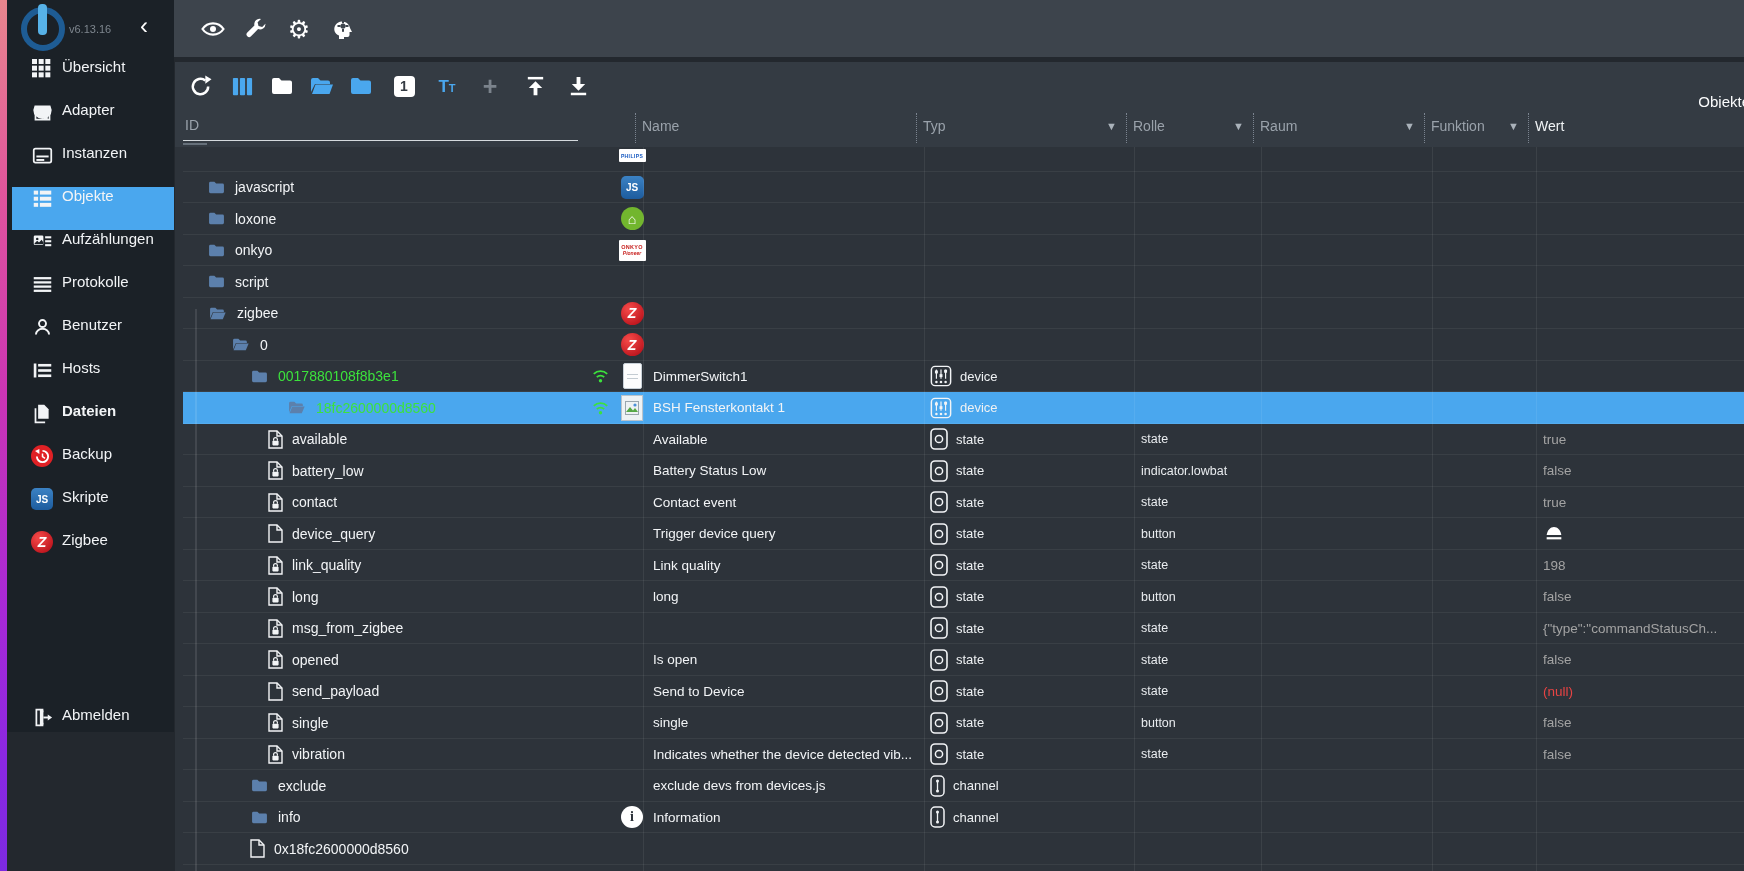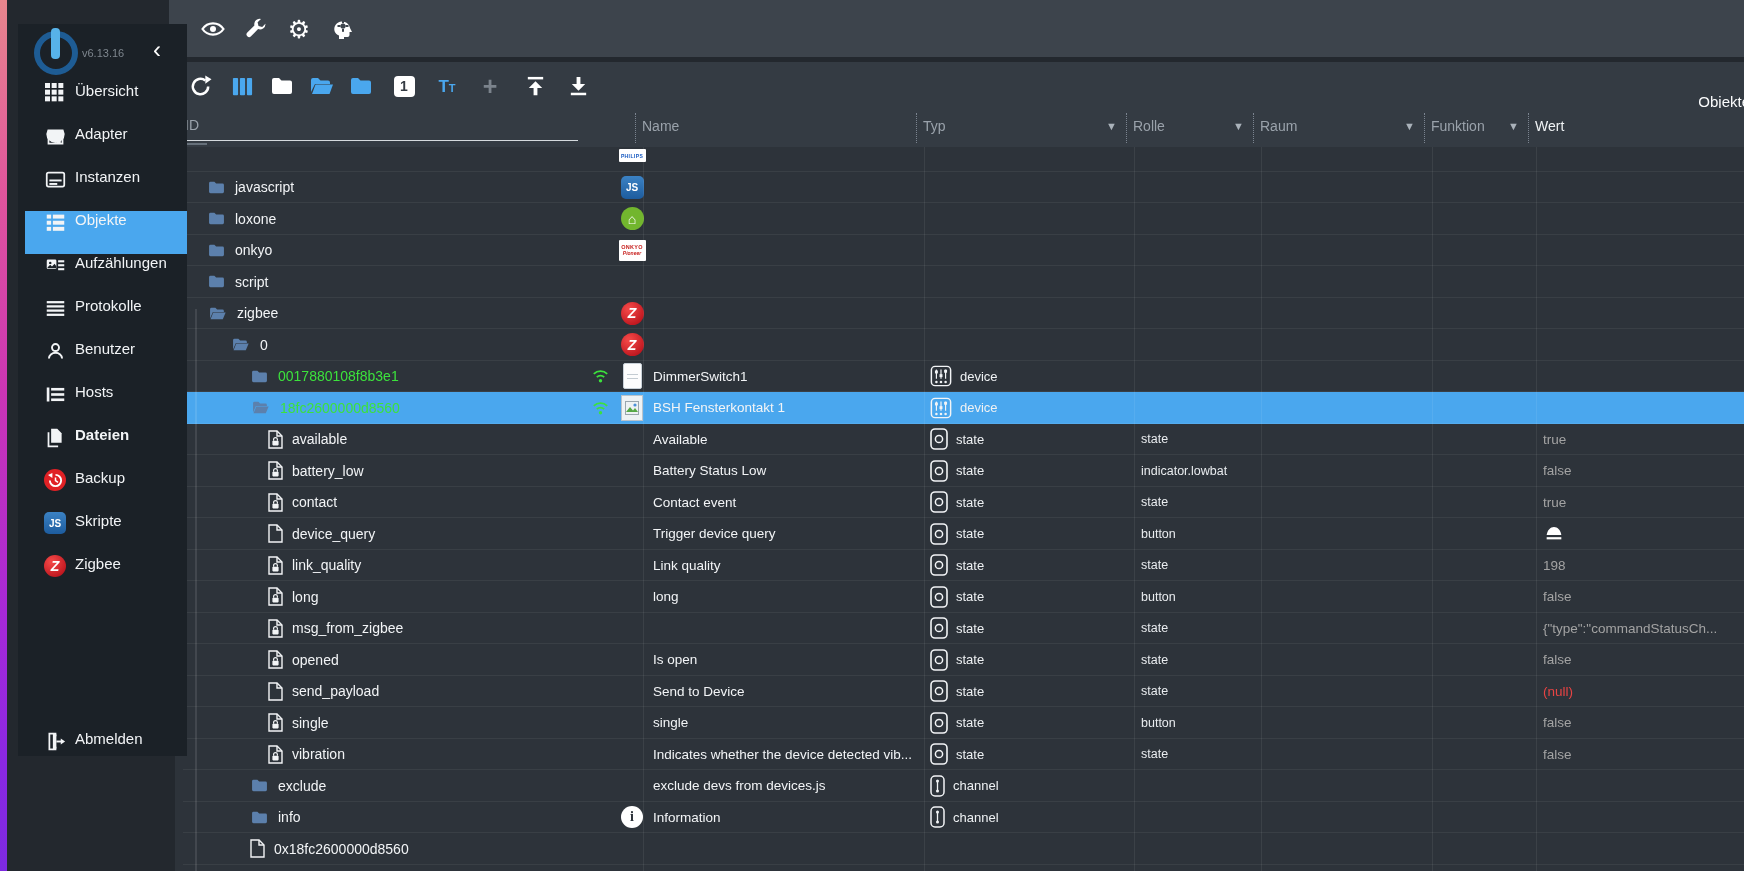--- a/index.html
+++ b/index.html
@@ -1,19 +1,19 @@
 <!DOCTYPE html>
 <html><head>
 <meta charset="utf-8">
 <style>
   html,body{margin:0;padding:0;}
   body{width:1744px;height:871px;background:#23282e;font-family:"Liberation Sans",sans-serif;
        overflow:hidden;position:relative;color:#e8eaed;-webkit-font-smoothing:antialiased;}
   
-  #sidebar{position:absolute;left:18px;top:0;width:169px;height:732px;background:#1b2127;z-index:5;margin-top:24px;}
+  #sidebar{position:absolute;left:5px;top:0;width:169px;height:732px;background:#1b2127;z-index:5;}
   #stripe{position:absolute;left:0;top:0;width:7px;height:871px;
           background:linear-gradient(180deg,#e8868d 0%,#e0559c 22%,#cb35b4 45%,#a829d6 70%,#8a28e2 88%,#7d2ae0 100%);z-index:6;}
   #logo-area{position:absolute;left:7px;top:0;width:162px;height:57px;}
   #logo-ring{position:absolute;left:9px;top:7px;width:32px;height:32px;border:6px solid #1e5c94;border-radius:50%;}
   #logo-bar{position:absolute;left:26px;top:4px;width:9px;height:31px;background:#57b2e8;border-radius:4px;}
   #version{position:absolute;left:57px;top:23px;font-size:11px;color:#7e868e;}
   #collapse{position:absolute;left:128px;top:12px;font-size:24px;color:#fff;cursor:pointer;}
   .side-item{position:absolute;left:7px;width:162px;height:43px;display:flex;cursor:pointer;}
   .side-item.selected{background:#4aa7ee;}
   .side-item .s-icon{width:22px;height:22px;margin-left:19px;display:flex;align-items:center;justify-content:center;flex:none;}
@@ -465,21 +465,21 @@
               <rect x="15.4" y="5.2" width="3.2" height="3.2" fill="#f2f4f6"></rect>
               <circle cx="7" cy="18.5" r="1.4" fill="#f2f4f6"></circle>
               <circle cx="12" cy="18.5" r="1.4" fill="#f2f4f6"></circle>
               <circle cx="17" cy="18.5" r="1.4" fill="#f2f4f6"></circle>
             </svg>
           </span>
       <span class="typ-label">device</span>
         </div>
       </div>
       <div class="row selected">
-        <div class="cell-id" style="padding-left:67px">
+        <div class="cell-id" style="padding-left:103px">
           <span class="tree-icon">
             <svg width="21" height="17" viewBox="0 0 24 24">
               <path d="M1.5 6 a2 2 0 0 1 2-2 h5.5 l2.5 2.5 H19 a2 2 0 0 1 2 2 V10 H5.5 L1.5 19 Z" fill="#5c80ac"></path>
               <path d="M6 10.5 H23.5 L19.5 20 H2.2 Z" fill="#5c80ac"></path>
             </svg>
           </span>
           <span class="id-text green">18fc2600000d8560</span>
         </div>
         <span class="wifi-slot">
           <svg width="17" height="14" viewBox="0 0 17 14">

